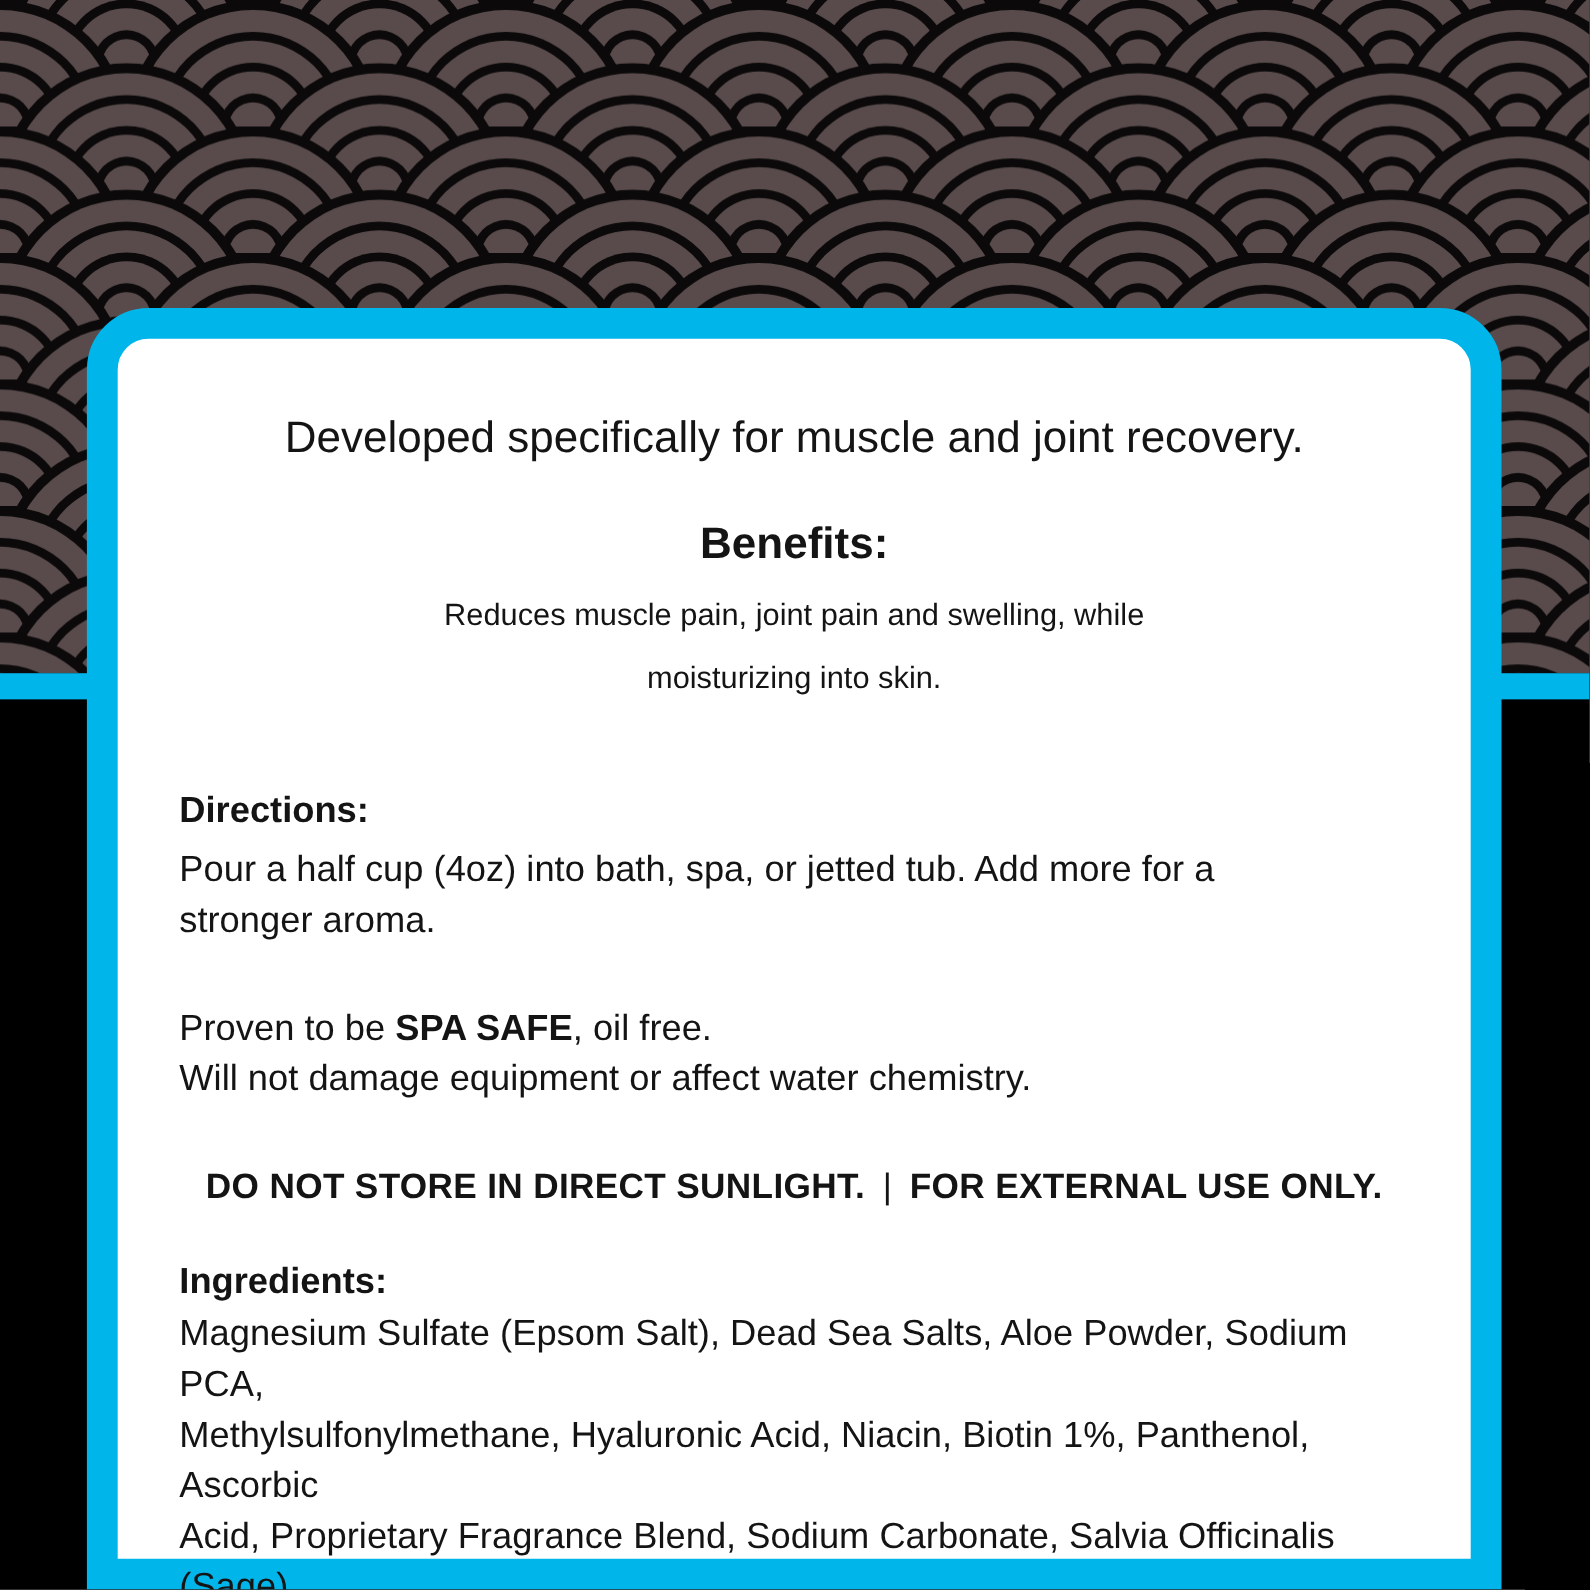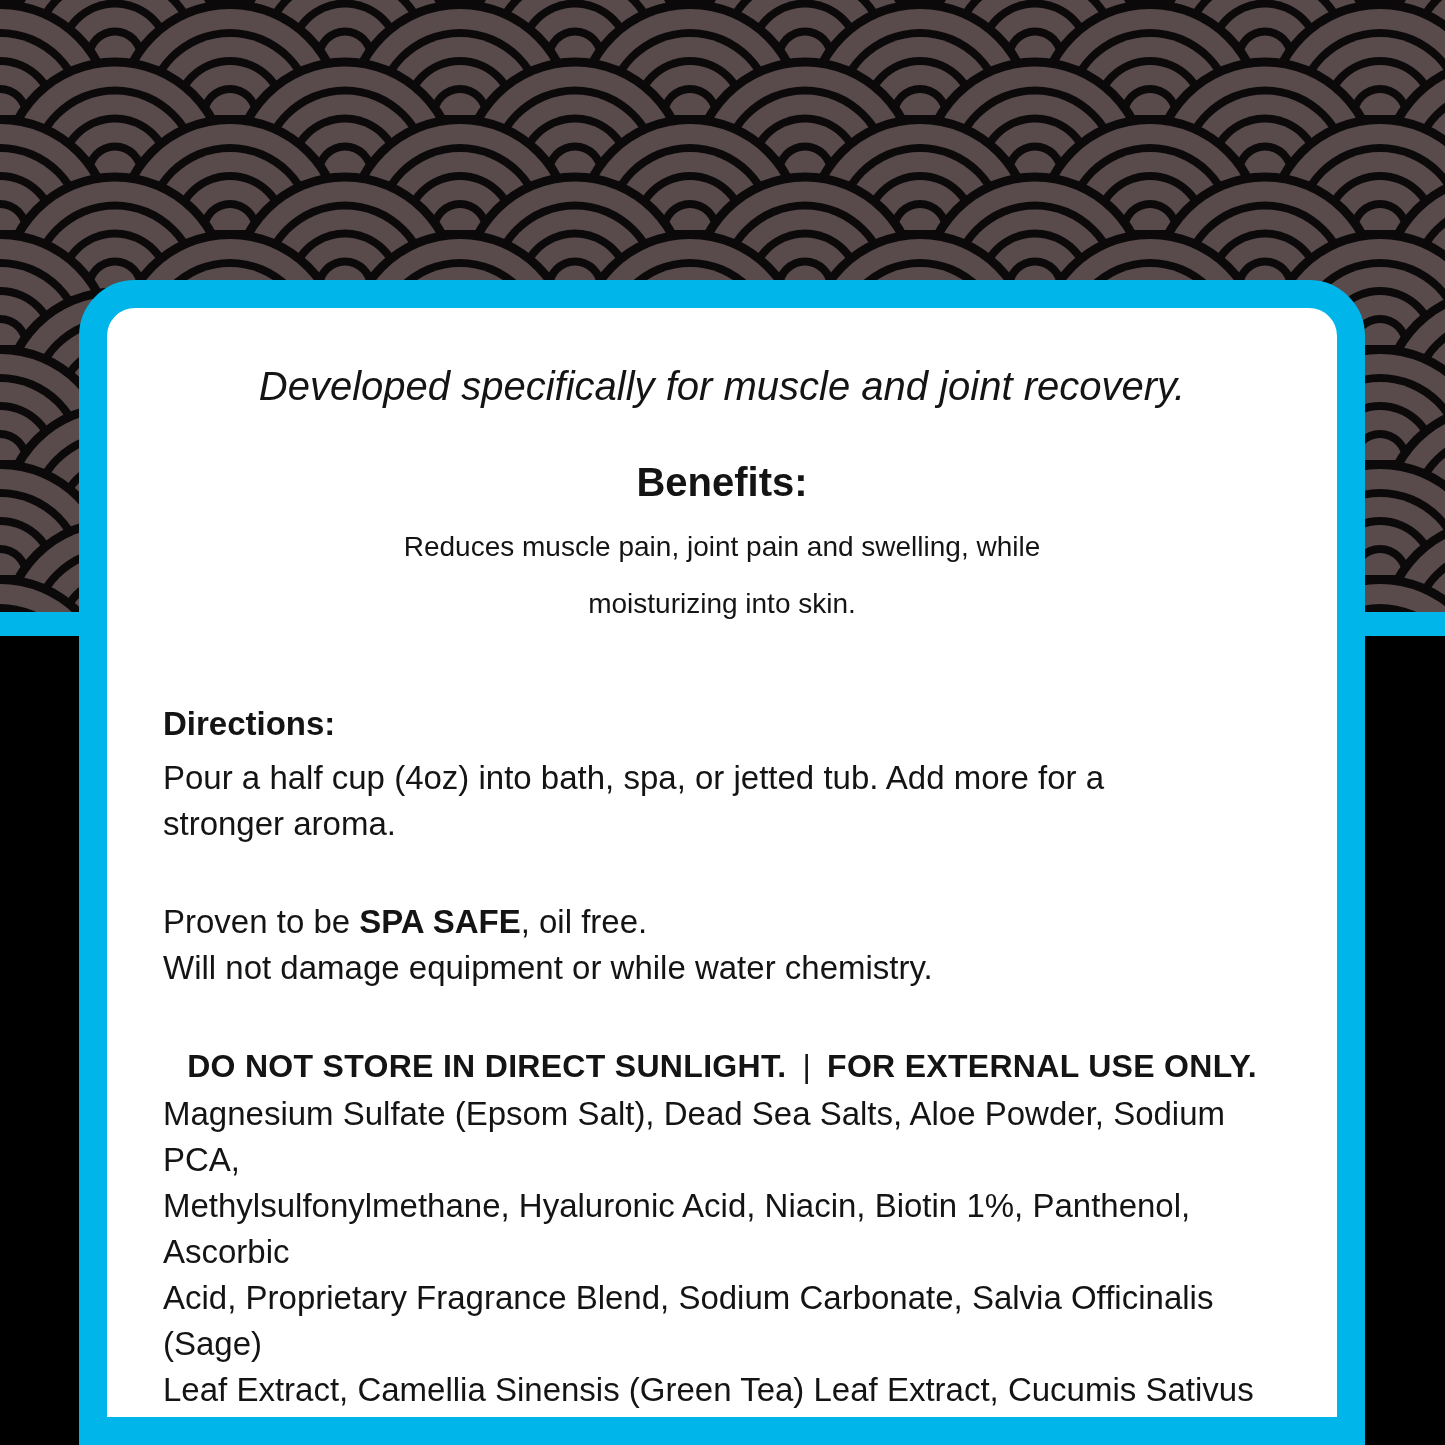--- a/index.html
+++ b/index.html
@@ -34,24 +34,23 @@
     width: 1286px; height: 1165px;
     box-sizing: border-box;
     background: #ffffff;
     border: 28px solid #00B5EA;
     border-radius: 56px 56px 0 0;
   }
   .card-inner {
     padding: 46px 56px 0 56px;
   }
   .intro {
-    margin: 4px;
+    margin: 16px;
     font-size: 40px; line-height: 56px;
     text-align: center;
-    font-style: italic;
   }
   .benefits-heading {
     margin: 40px 0 0 0;
     font-size: 40px; line-height: 56px;
     font-weight: bold; text-align: center;
   }
   .benefits-body {
     margin: 8px 0 0 0;
     font-size: 28px; line-height: 57px;
     text-align: center;
@@ -140,27 +139,28 @@
       </p>
 
       <h2 class="directions-heading">Directions:</h2>
       <p class="directions-body">
         <span class="line">Pour a half cup (4oz) into bath, spa, or jetted tub. Add more for a</span>
         <span class="line">stronger aroma.</span>
       </p>
 
       <p class="spa-safe">
         <span class="line"><span>Proven to be </span><span class="spa-bold">SPA SAFE</span><span>, oil free.</span></span>
-        <span class="line">Will not damage equipment or while water chemistry.</span>
+        <span class="line">Will not damage equipment or affect water chemistry.</span>
       </p>
 
       <p class="caution">
         <span>DO NOT STORE IN DIRECT SUNLIGHT.</span><span class="pipe">|</span><span>FOR EXTERNAL USE ONLY.</span>
       </p>
 
+      <h2 class="ingredients-heading">Ingredients:</h2>
       <p class="ingredients-body">
         <span class="line">Magnesium Sulfate (Epsom Salt), Dead Sea Salts, Aloe Powder, Sodium PCA,</span>
         <span class="line">Methylsulfonylmethane, Hyaluronic Acid, Niacin, Biotin 1%, Panthenol, Ascorbic</span>
         <span class="line">Acid, Proprietary Fragrance Blend, Sodium Carbonate, Salvia Officinalis (Sage)</span>
         <span class="line">Leaf Extract, Camellia Sinensis (Green Tea) Leaf Extract, Cucumis Sativus</span>
 
       </p>
 
     </div>
   </div>

